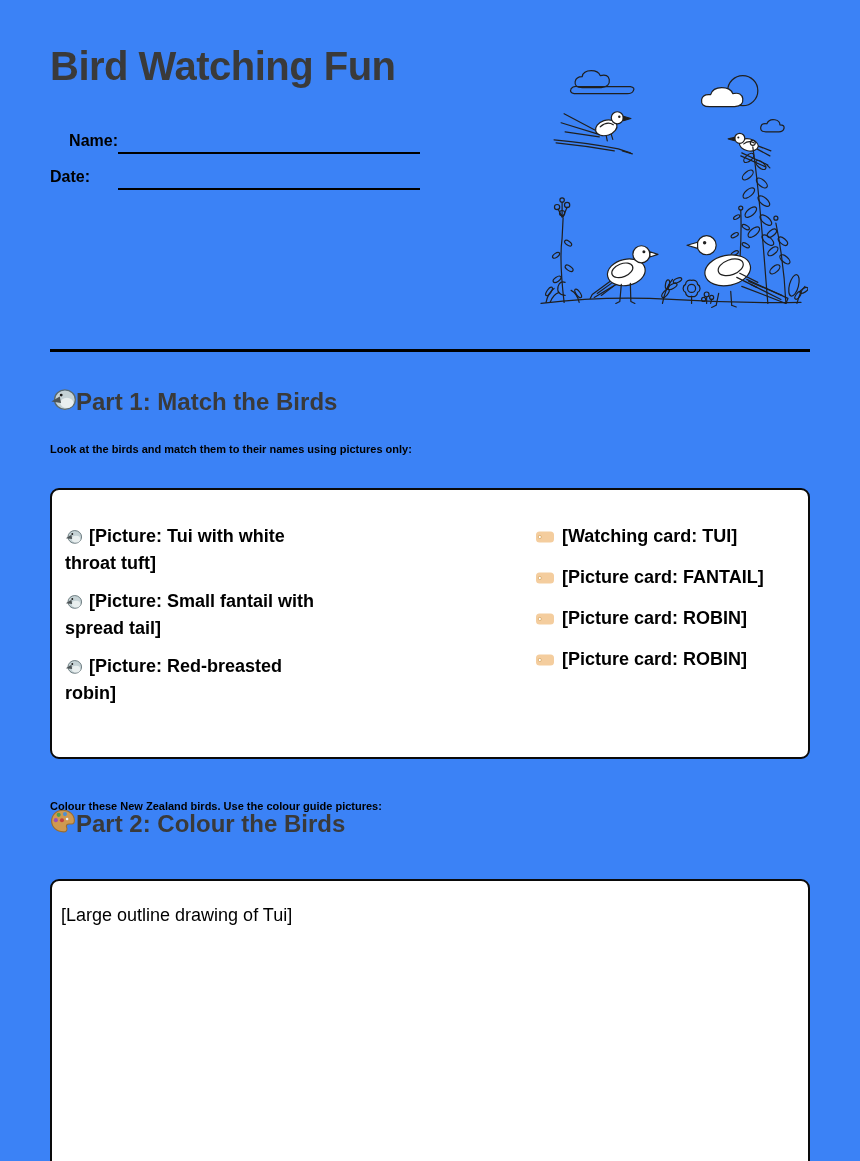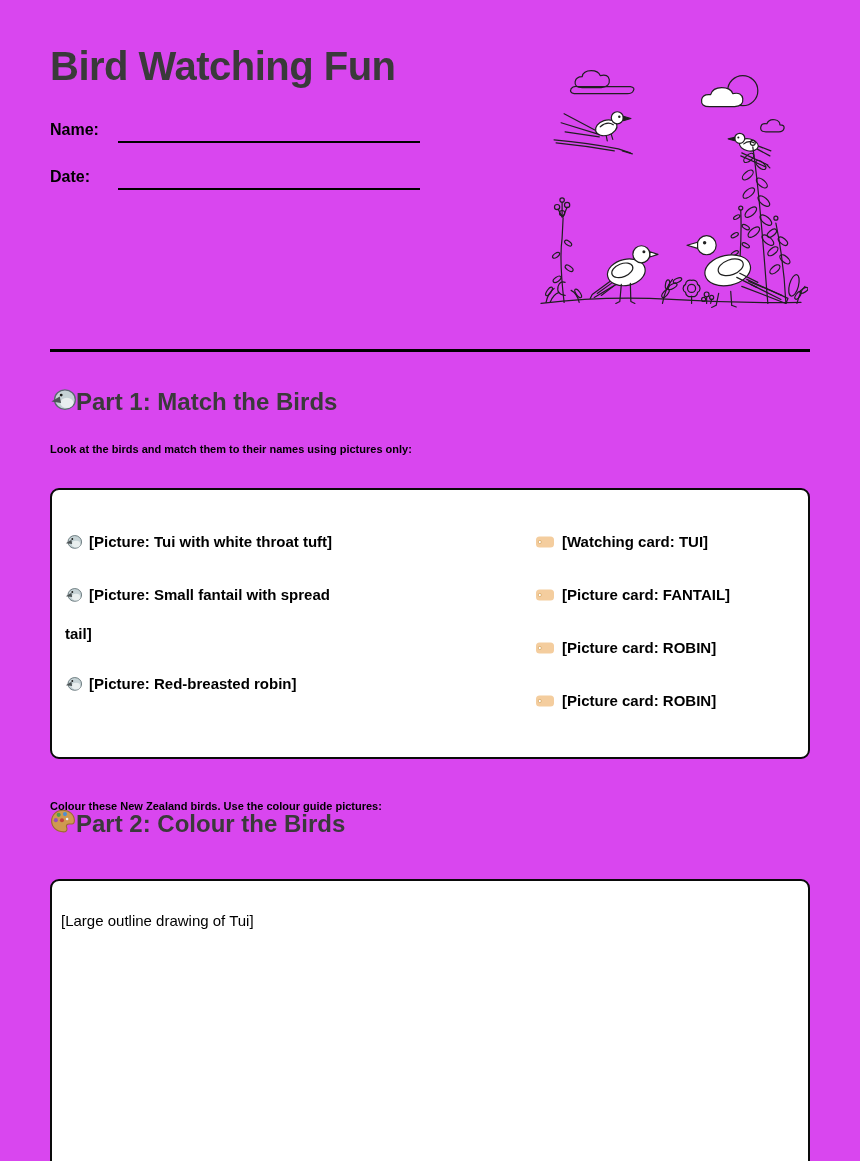--- a/index.html
+++ b/index.html
@@ -1,28 +1,28 @@
 <!DOCTYPE html>
 <html><head>
 <meta charset="utf-8">
 <style>
   * { box-sizing: border-box; }
   html,body { margin:0; padding:0; background:#fff; }
   .page {
     position: relative; width: 860px; height: 1161px; overflow: hidden;
-    background: #d946ef; font-family: "Liberation Sans", sans-serif; color:#000;
+    background: #3b82f6; font-family: "Liberation Sans", sans-serif; color:#000;
   }
   .title {
     position:absolute; left:50px; top:44px; margin:0;
     font-size:40px; font-weight:700; color:#3a3a3a; letter-spacing:-0.5px;
   }
   .field-row { position:absolute; left:50px; display:flex; align-items:flex-start; }
   .field-label { width:68px; font-size:16px; font-weight:700; color:#000; }
   .blank-line { width:302px; height:22px; border-bottom:2px solid #000; font-size:15px; }
-  #name-row { top:121px; }
+  #name-row { top:132px;text-align:right; }
   #date-row { top:168px; }
   .illustration { position:absolute; left:534px; top:56px; width:274px; height:254px; }
   .illustration svg { width:100%; height:100%; }
   .divider { position:absolute; left:50px; top:349px; width:760px; height:3px; background:#000; }
   .section-heading {
     position:absolute; left:50px; margin:0; font-size:24px; font-weight:700; color:#3a3a3a;
     display:flex; align-items:center; gap:0; white-space:nowrap;
   }
   #part1-heading { top:386px; }
   #part2-heading { top:808px; }
@@ -30,21 +30,21 @@
   #part1-instruction { top:443px; }
   #part2-instruction { top:800px; }
   .panel {
     position:absolute; left:50px; width:760px; background:#fff;
     border:2px solid #0a0a0a; border-radius:9px;
   }
   #match-panel { top:488px; height:271px; display:flex; padding:34px 18px 0 13px; }
   .col-left { width:470px; }
   .col-left p { max-width:268px; }
   .col-right { flex:1; }
-  .panel p { margin:0 0 14px 0; font-size:15px; font-weight:700; line-height:36px; color:#000; }
+  .panel p { margin:0 0 14px 0; font-size:18px; font-weight:700; line-height:24px; color:#000; }
   #colour-panel { top:879px; height:400px; padding:22px 14px 0 9px; }
   #colour-panel p { font-weight:400; margin:0 0 15px 0; }
   #colour-panel strong { font-weight:700; }
   .emoji { display:inline-block; vertical-align:-3px; margin-right:7px; }
   .section-heading .emoji { vertical-align:middle; margin:0; flex:0 0 auto; }
 </style>
 </head>
 <body>
 
 <div class="page">

